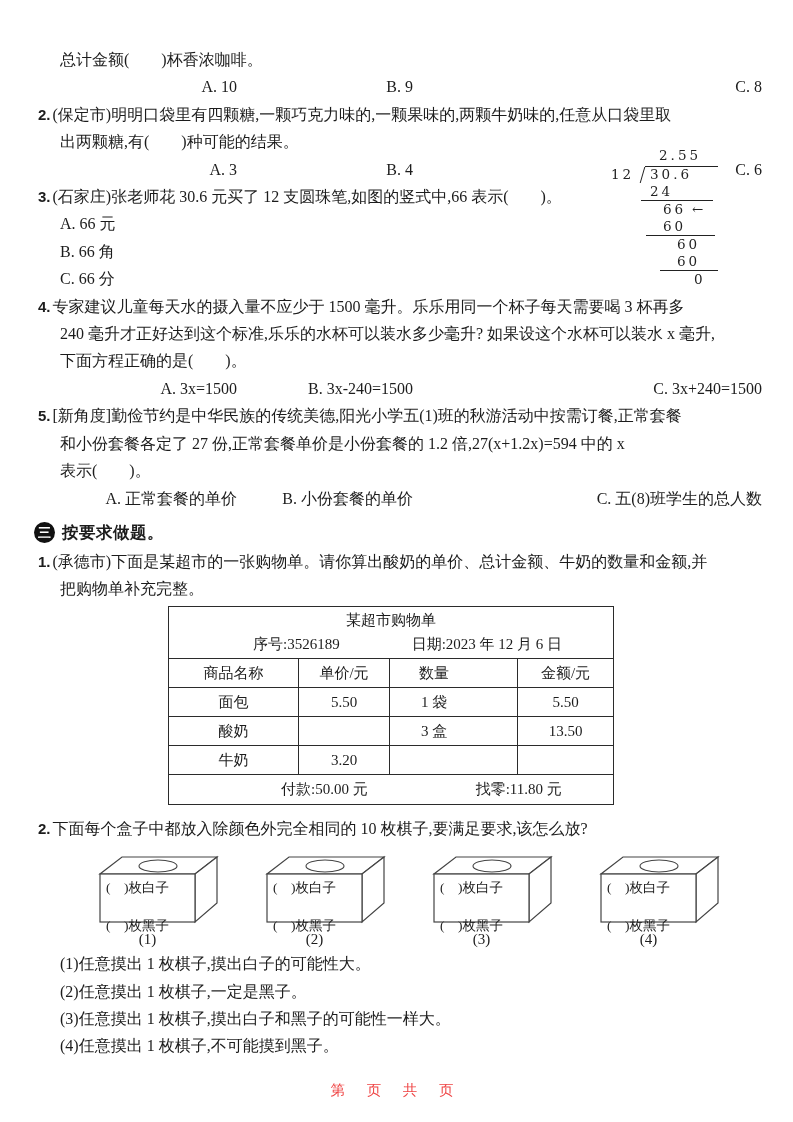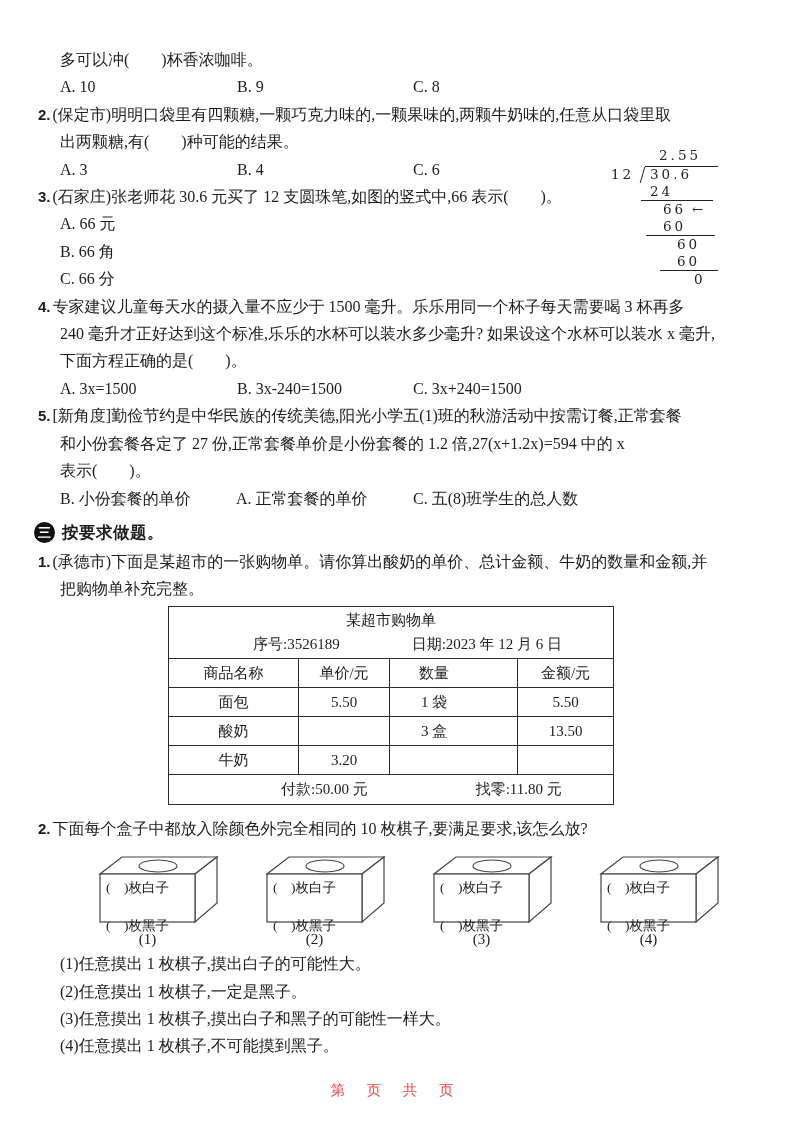--- a/index.html
+++ b/index.html
@@ -7,21 +7,21 @@
     position:relative; width:793px; height:1122px; margin:0 auto;
     background:#ffffff; overflow:hidden;
     font-family:"Liberation Serif","DejaVu Serif",serif;
     font-size:16px; color:#1c1c1c;
   }
   .content { position:absolute; left:38px; top:46px; width:724px; }
   .line { line-height:27.4px; white-space:nowrap; }
   .indent { padding-left:22px; }
   .qnum { font-family:"Liberation Sans","DejaVu Sans",sans-serif; font-weight:bold; font-size:15px; padding-right:2px; }
   .opts { display:flex; line-height:27.4px; }
-  .opt { white-space:nowrap; }
+  .opt { white-space:nowrap;text-align:right; }
   .o1 { width:177px; } .o2 { width:176px; } .o3 { flex:1; }
 
   
   .division { position:absolute; left:604px; top:148px; width:125px; height:145px;
     font-size:13.5px; color:#222; font-family:"DejaVu Serif",serif; }
   .division span { position:absolute; letter-spacing:3px; line-height:14px; }
   .d-quot  { top:0;   left:55px; }
   .d-dsr   { top:19px; left:7px; }
   .d-slash { position:absolute; top:19px; left:38px; height:16px; width:0;
              border-left:1.4px solid #222; transform:skewX(-16deg); }
@@ -72,21 +72,21 @@
 
   .footer { position:absolute; left:0; top:1081px; width:793px; text-align:center;
     font-size:14.5px; letter-spacing:9px; color:#ef4444; }
 </style>
 </head>
 <body>
 
 <div class="page">
   <div class="content">
 
-    <div class="line indent">多可以冲(　　)杯香浓咖啡。</div>
+    <div class="line indent">总计金额(　　)杯香浓咖啡。</div>
     <div class="opts indent">
       <span class="opt o1">A. 10</span>
       <span class="opt o2">B. 9</span>
       <span class="opt o3">C. 8</span>
     </div>
 
     <div class="line"><span class="qnum">2.</span><span>(保定市)明明口袋里有四颗糖,一颗巧克力味的,一颗果味的,两颗牛奶味的,任意从口袋里取</span></div>
     <div class="line indent">出两颗糖,有(　　)种可能的结果。</div>
     <div class="opts indent">
       <span class="opt o1">A. 3</span>
@@ -105,22 +105,22 @@
     <div class="opts indent">
       <span class="opt o1">A. 3x=1500</span>
       <span class="opt o2">B. 3x-240=1500</span>
       <span class="opt o3">C. 3x+240=1500</span>
     </div>
 
     <div class="line"><span class="qnum">5.</span><span>[新角度]勤俭节约是中华民族的传统美德,阳光小学五(1)班的秋游活动中按需订餐,正常套餐</span></div>
     <div class="line indent">和小份套餐各定了 27 份,正常套餐单价是小份套餐的 1.2 倍,27(x+1.2x)=594 中的 x</div>
     <div class="line indent">表示(　　)。</div>
     <div class="opts indent">
+      <span class="opt o1">A. 正常套餐的单价</span>
       <span class="opt o2">B. 小份套餐的单价</span>
-      <span class="opt o1">A. 正常套餐的单价</span>
       <span class="opt o3">C. 五(8)班学生的总人数</span>
     </div>
 
     <div class="section-header">
       <span class="sec-icon">三</span>
       <span class="sec-title">按要求做题。</span>
     </div>
 
     <div class="line"><span class="qnum">1.</span><span>(承德市)下面是某超市的一张购物单。请你算出酸奶的单价、总计金额、牛奶的数量和金额,并</span></div>
     <div class="line indent">把购物单补充完整。</div>

